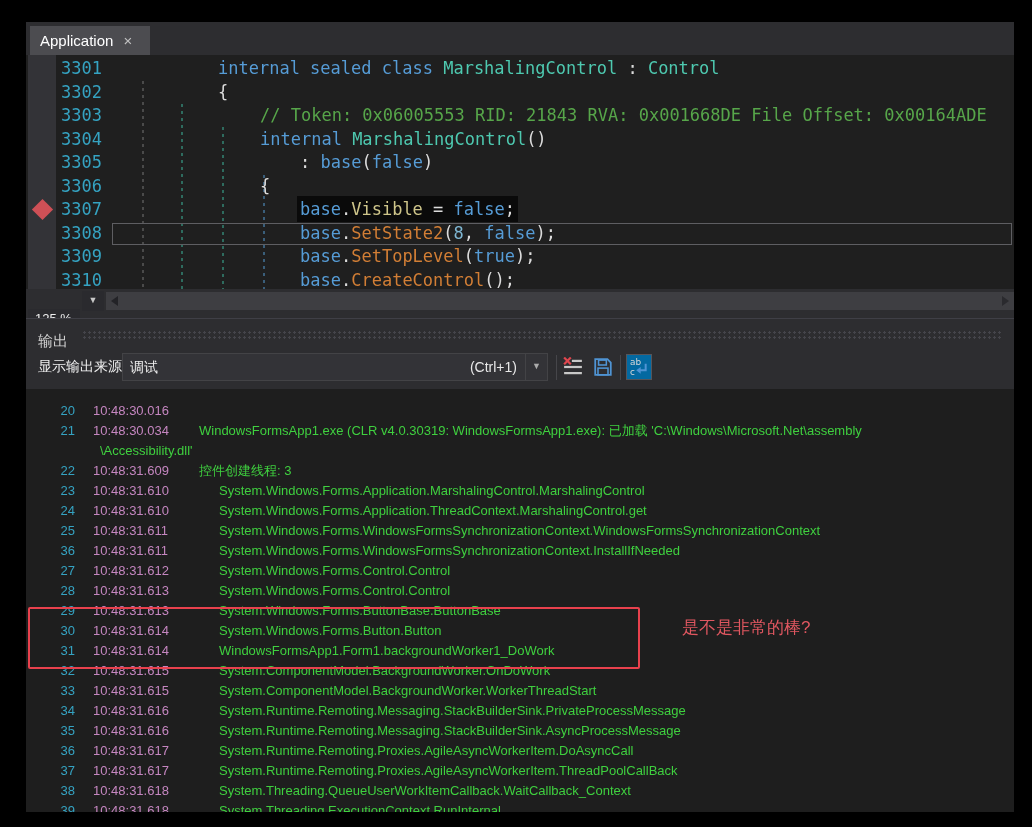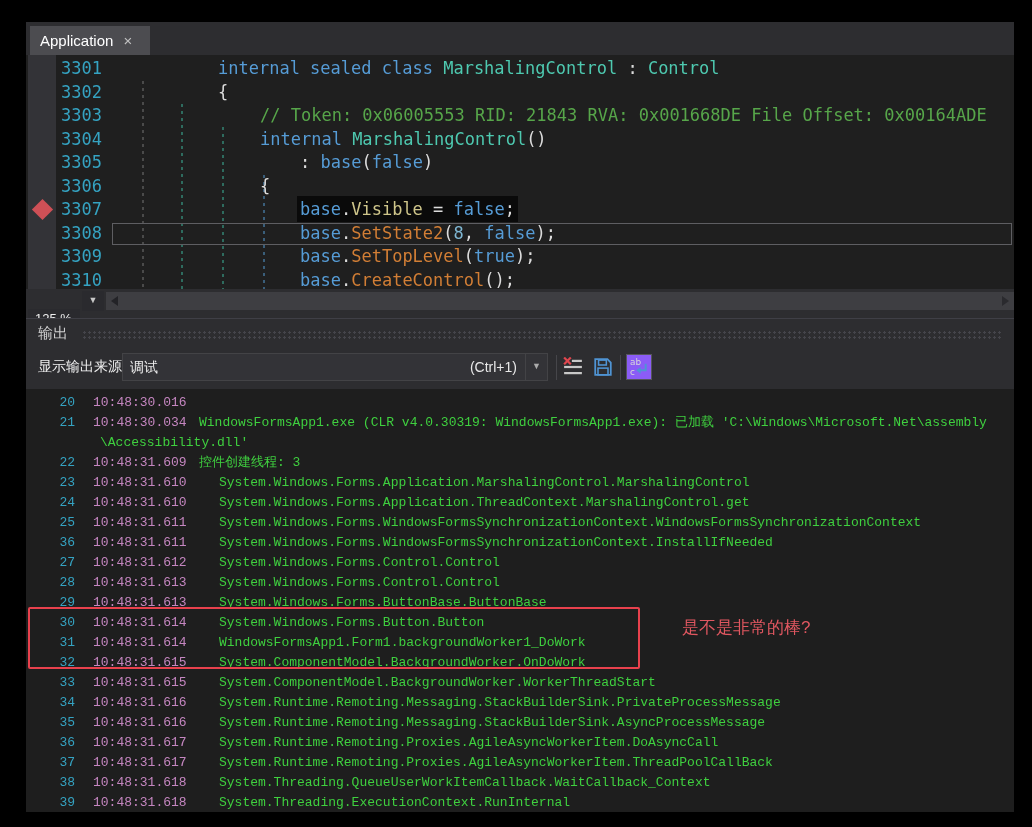--- a/index.html
+++ b/index.html
@@ -42,40 +42,40 @@
                 color:#C8C8C8; text-align:center; line-height:19px; font-size:9px; }
   .hscroll { position:absolute; left:80px; top:3px; right:0; height:18px; background:#3E3E42; }
   .hs-left { position:absolute; left:5px; top:4px; width:0; height:0;
              border-top:5px solid transparent; border-bottom:5px solid transparent; border-right:7px solid #232327; }
   .hs-right { position:absolute; right:5px; top:4px; width:0; height:0;
              border-top:5px solid transparent; border-bottom:5px solid transparent; border-left:7px solid #2A2A2E; }
 
   
   .output-panel { position:absolute; left:0; top:296px; right:0; bottom:0; background:#2D2D30;
                   border-top:1px solid #3F3F46; }
-  .output-title { position:absolute; left:12px; top:5px; color:#CFCFCF; font-size:15px; }
+  .output-title { position:absolute; left:12px; top:13px; color:#CFCFCF; font-size:15px; }
   .grip { position:absolute; left:56px; right:12px; top:11px; height:9px;
           background-image:radial-gradient(#45454B 1px, transparent 1.3px); background-size:5px 5px; }
 
   .output-toolbar { position:absolute; top:28px; left:0; right:0; height:42px; }
   .source-label { position:absolute; left:12px; top:11px; color:#F0F0F0; font-size:14px; }
   .source-label u { text-underline-offset:2px; }
   .combo { position:absolute; left:96px; top:6px; width:426px; height:28px; background:#333337;
            border:1px solid #434346; font-size:14px; color:#F0F0F0; }
   .combo-value { position:absolute; left:7px; top:5px; }
   .combo-shortcut { position:absolute; right:30px; top:5px; color:#E8E8E8; }
   .combo-arrow { position:absolute; right:0; top:0; width:22px; height:100%;
                  border-left:1px solid #434346; color:#ABABAB; text-align:center; line-height:25px; font-size:9px; }
   .tbsep { position:absolute; top:8px; width:1px; height:25px; background:#46464A; }
   .icon-btn { position:absolute; top:7px; width:26px; height:26px; display:flex; align-items:center; justify-content:center; }
-  .wrap-btn { border:1px solid #55555A; background:#8b5cf6; }
+  .wrap-btn { border:1px solid #55555A; background:#0369a1; }
 
   
   .log { position:absolute; top:70px; left:0; right:0; bottom:0; background:#1E1E1E; overflow:hidden;
-         font-family:Liberation Mono, monospace; font-size:13px; padding-top:4px; }
+         font-family:Liberation Sans, sans-serif; font-size:13px; padding-top:12px; }
   .lrow { height:20px; line-height:20px; white-space:pre; }
   .lrow .n { display:inline-block; width:49px; text-align:right; color:var(--line_number,#35A3C2); }
   .lrow .t { display:inline-block; margin-left:18px; width:100px; color:var(--log_time,#C586C0); }
   .lrow .m { color:var(--log_text,#3FD03F); margin-left:6px; }
   .lrow .m.ind { margin-left:26px; }
   .lrow.cont .m { margin-left:25px; }
 
   
   .red-box { position:absolute; left:2px; top:585px; width:612px; height:62px;
              border:2px solid var(--accent_red,#E8414D); border-radius:2px; }

